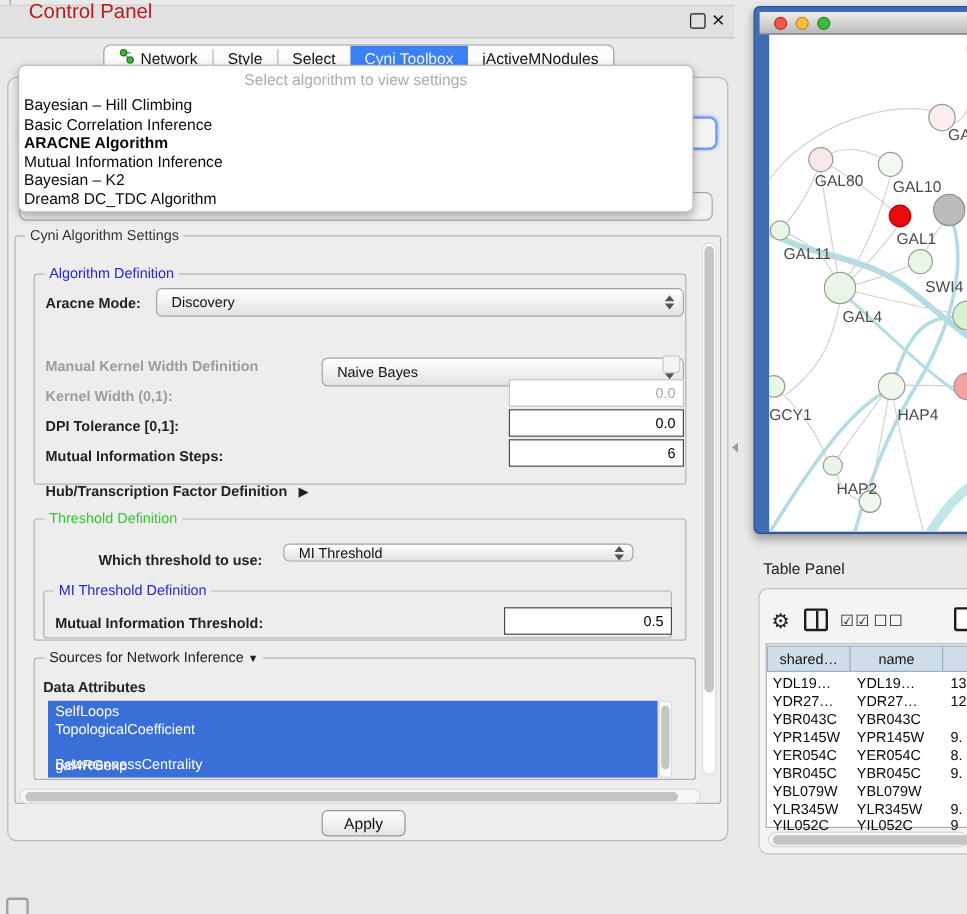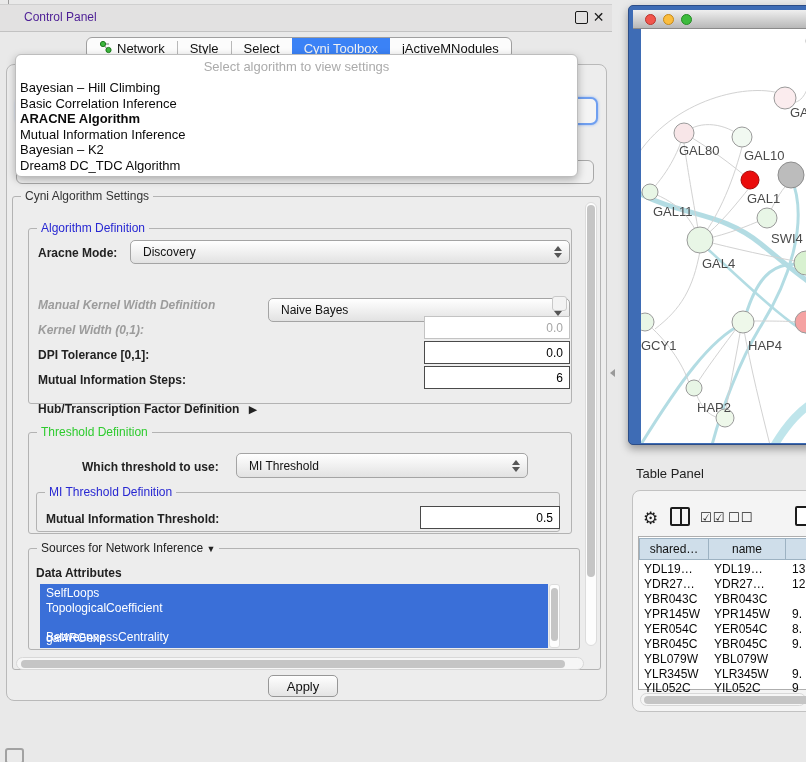--- a/index.html
+++ b/index.html
@@ -3,21 +3,21 @@
 <meta charset="utf-8">
 <style>
   html,body{margin:0;padding:0;background:#e9e9e9;}
   *{box-sizing:border-box;}
   .stage{position:relative;width:806px;height:762px;background:#e9e9e9;overflow:hidden;
          font-family:"Liberation Sans","DejaVu Sans",sans-serif;color:#1c1c1c;}
   .abs{position:absolute;}
 
   
   .cp-header{left:0;top:4px;width:612px;height:28px;background:#e2e1e1;border-top:1px solid #cfcfcf;border-bottom:1px solid #c2c2c2;}
-  .cp-title{left:24px;top:10px;font-size:12px;color:#4c1d95;}
+  .cp-title{left:24px;top:0;font-size:17px;color:#b91c1c;}
   .winbtn{top:11px;width:13px;height:13px;font-size:12px;line-height:13px;text-align:center;color:#1a1a1a;}
   .float-btn{left:575px;border:1.5px solid #1a1a1a;border-radius:2px;background:transparent;}
   .close-btn{left:592px;font-weight:bold;font-size:14px;}
 
   .tabbar{display:flex;align-items:stretch;background:#fcfcfc;border:1px solid #9f9f9f;border-radius:6px;overflow:hidden;height:22px;}
   .tab{display:flex;align-items:center;gap:5px;padding:0 12px;font-size:13px;color:#111;cursor:default;}
   .tab.sel{background:#3b82f6;color:#f2f2f2;}
   .tabsep{width:1px;background:#b9b9b9;margin:3px 0;}
   .toptabs{left:86px;top:37px;}
   .bottabs{left:145px;top:707px;}
@@ -35,21 +35,21 @@
   .opt.bold{font-weight:bold;}
 
   
   .grp{border:1px solid #b3b3b3;border-radius:3px;}
   .legend{position:absolute;top:-8px;left:8px;background:#ededed;padding:0 4px;font-size:12px;}
   .leg-plain{color:#333;}
   .leg-blue{color:#2727d2;}
   .leg-green{color:#2ecb2e;}
 
   .lbl{font-size:12px;font-weight:bold;color:#222;white-space:nowrap;}
-  .lbl.dis{color:#9c9c9c;font-style:italic;}
+  .lbl.dis{color:#9c9c9c;}
 
   .combo{background:linear-gradient(#ffffff,#e2e2e2);border:1px solid #a4a4a4;border-radius:5px;font-size:12px;color:#111;display:flex;align-items:center;padding:0 22px 0 12px;}
   .stepper{position:absolute;right:7px;top:50%;transform:translateY(-50%);display:flex;flex-direction:column;gap:2px;}
   .tri-up{width:0;height:0;border-left:4px solid transparent;border-right:4px solid transparent;border-bottom:5px solid #555;}
   .tri-dn{width:0;height:0;border-left:4px solid transparent;border-right:4px solid transparent;border-top:5px solid #555;}
 
   .field{background:#fff;font-size:12px;text-align:right;padding:0 6px;display:flex;align-items:center;justify-content:flex-end;}
   .field.dis{border:1px solid #c3c3c3;color:#a6a6a6;}
   .field.en{border:1.5px solid #4a4a4a;color:#000;}
 
@@ -185,21 +185,21 @@
   <div class="abs grp" style="left:28px;top:432px;width:544px;height:102px;">
     <span class="legend leg-green">Threshold Definition</span>
   </div>
 
   <div class="abs lbl" style="left:38px;top:402px;font-weight:bold;">
     <span>Hub/Transcription Factor Definition</span>
     <span style="font-size:11px;margin-left:6px;">▶</span>
   </div>
 
   <div class="abs lbl" style="left:82px;top:460px;">Which threshold to use:</div>
-  <div class="abs combo" style="left:236px;top:453px;width:292px;height:25px;">
+  <div class="abs combo" style="left:236px;top:453px;width:292px;height:15px;">
     <span>MI Threshold</span>
     <span class="stepper">
         <span class="tri-up"></span>
         <span class="tri-dn"></span>
       </span>
   </div>
 
   <div class="abs grp" style="left:36px;top:492px;width:524px;height:40px;">
     <span class="legend leg-blue">MI Threshold Definition</span>
   </div>

